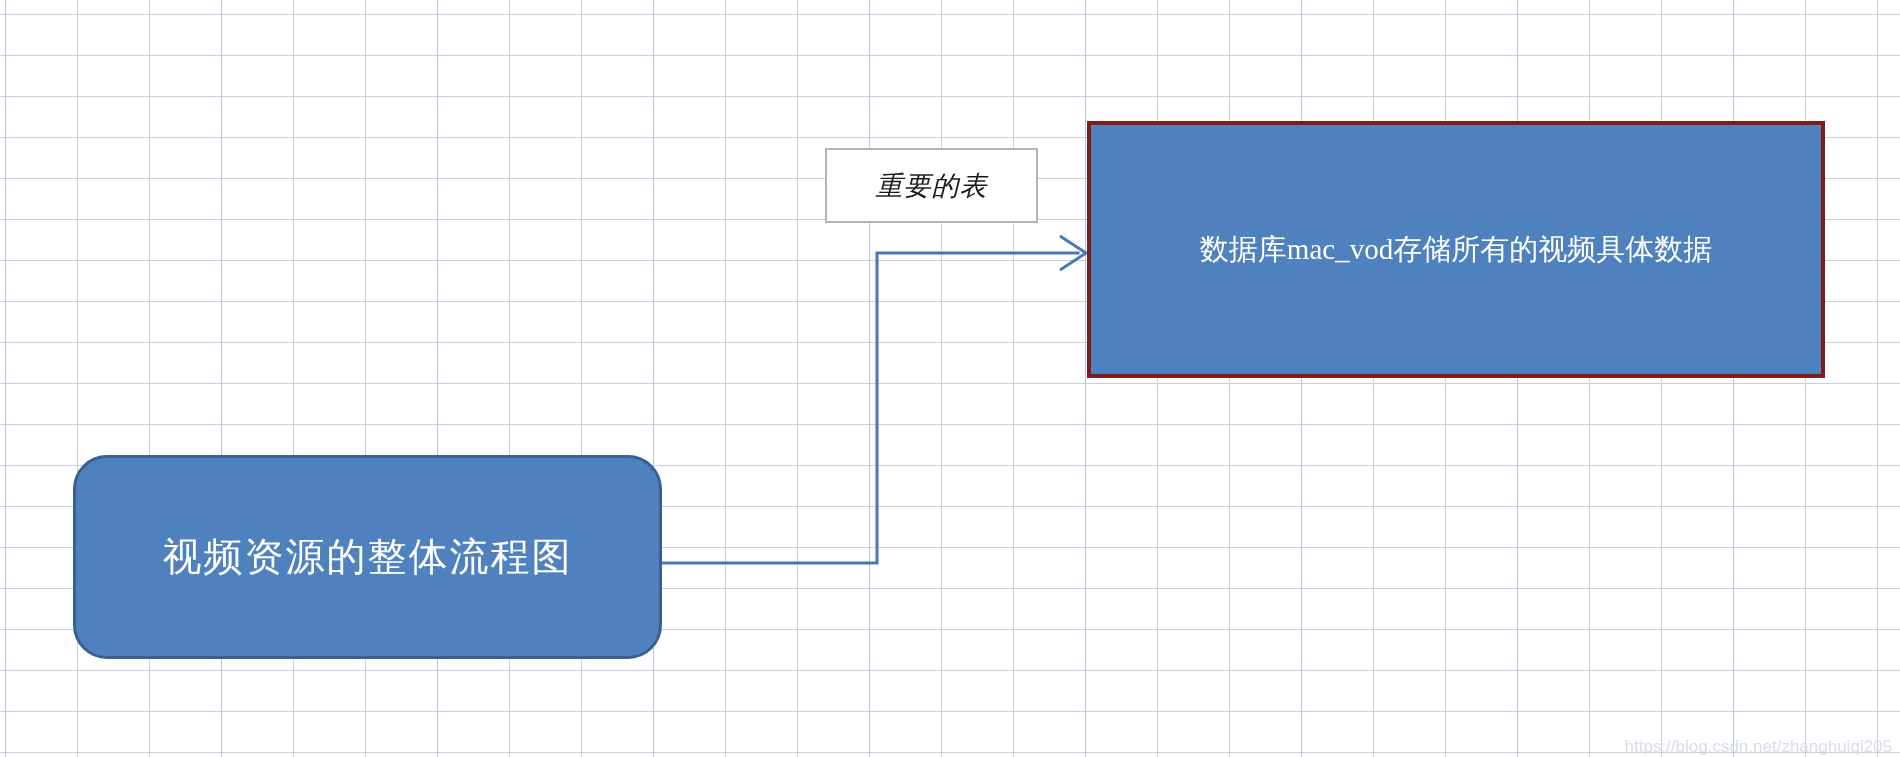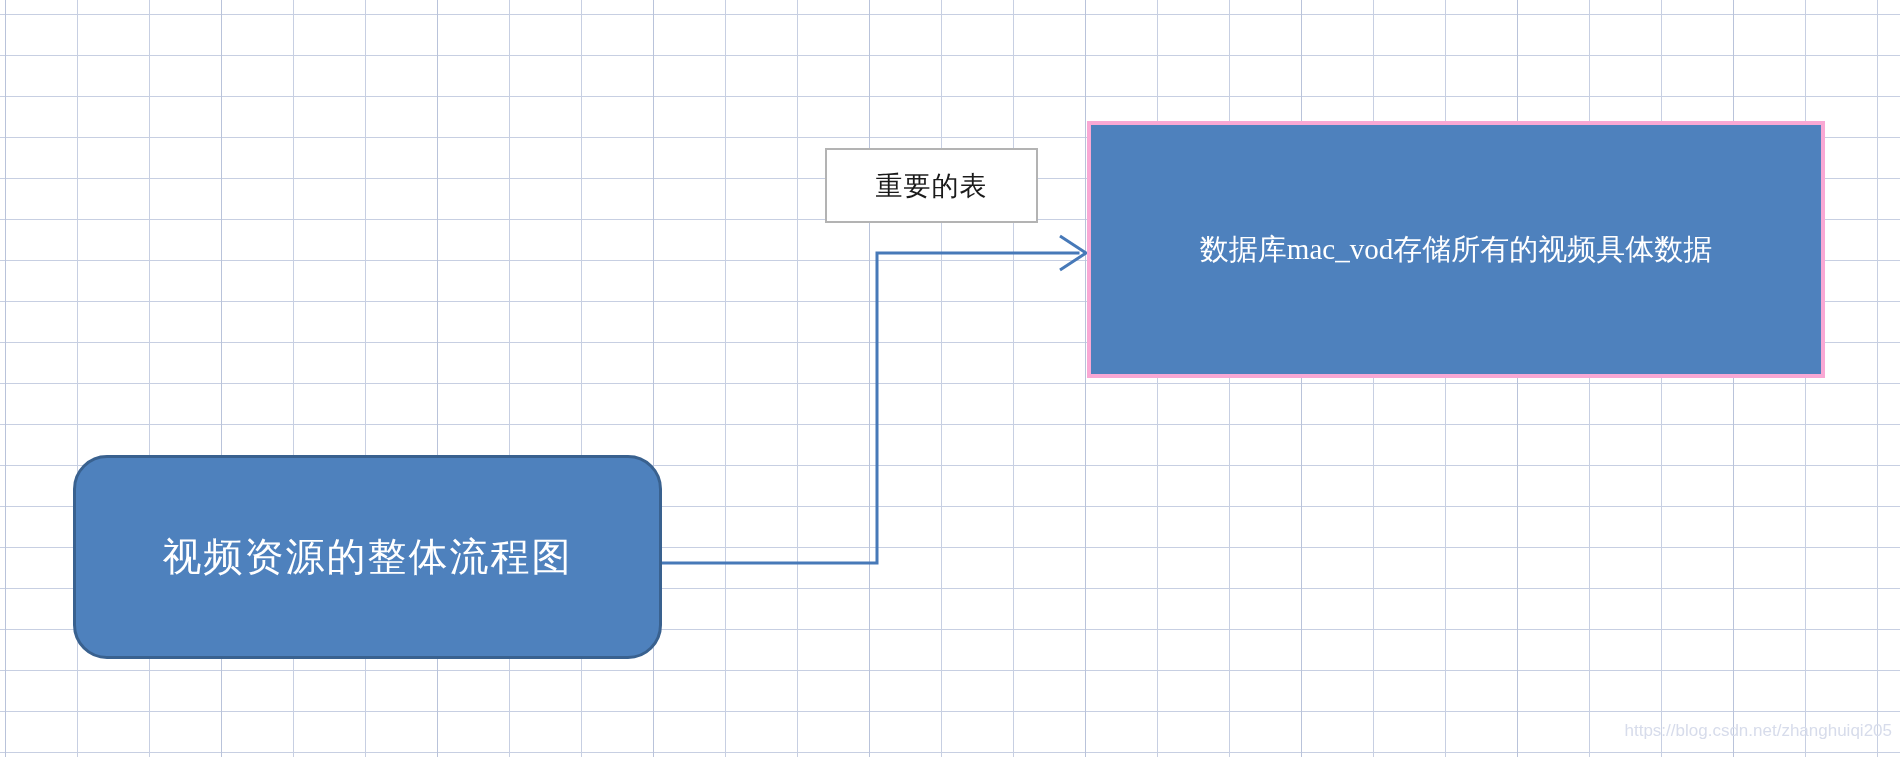--- a/index.html
+++ b/index.html
@@ -73,21 +73,21 @@
     font-family: "Liberation Serif", serif;
     text-align: right;
   }
 
   #db-box {
     left: 1087px;
     top: 121px;
     width: 738px;
     height: 257px;
     background: #4e81bd;
-    border: 4px solid #f9a8d4;
+    border: 4px solid #7f1d1d;
     color: #ffffff;
     font-size: 29px;
     line-height: 1.27;
     font-family: "Liberation Serif", serif;
     text-align: right;
   }
   #db-box .lines {
     display: block;
   }
   #db-box .line {
@@ -99,27 +99,28 @@
     left: 825px;
     top: 148px;
     width: 213px;
     height: 75px;
     background: #ffffff;
     border: 2px solid #b3b3b3;
     color: #1a1a1a;
     font-size: 27px;
     letter-spacing: 1px;
     font-family: "Liberation Serif", serif;
+    font-style: italic;
   }
 
   
   #watermark {
     position: absolute;
     right: 8px;
-    bottom: 16px;
+    bottom: 0;
     font-size: 17px;
     color: #d7dceb;
     font-family: "Liberation Sans", sans-serif;
     letter-spacing: 0px;
     white-space: nowrap;
     user-select: none;
   }
 </style>
 </head>
 <body>

